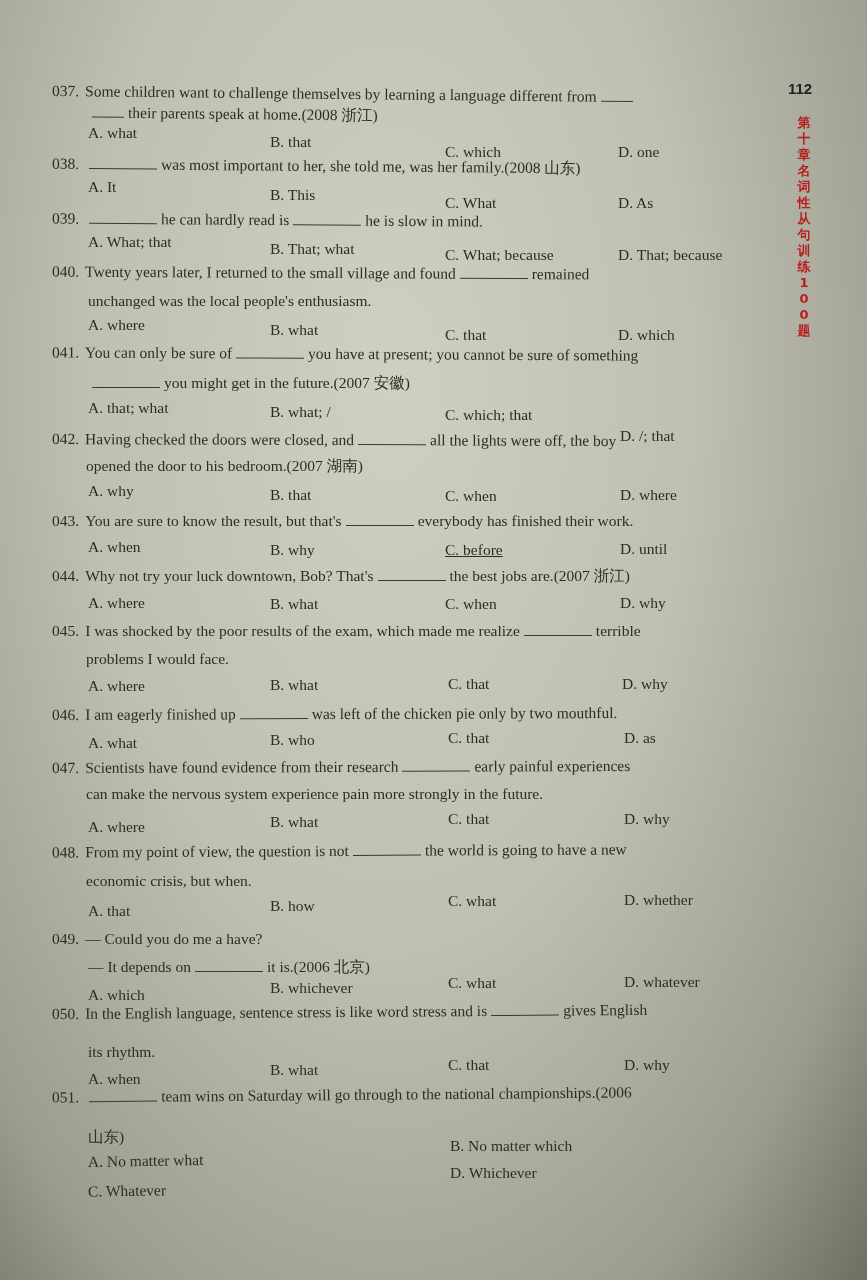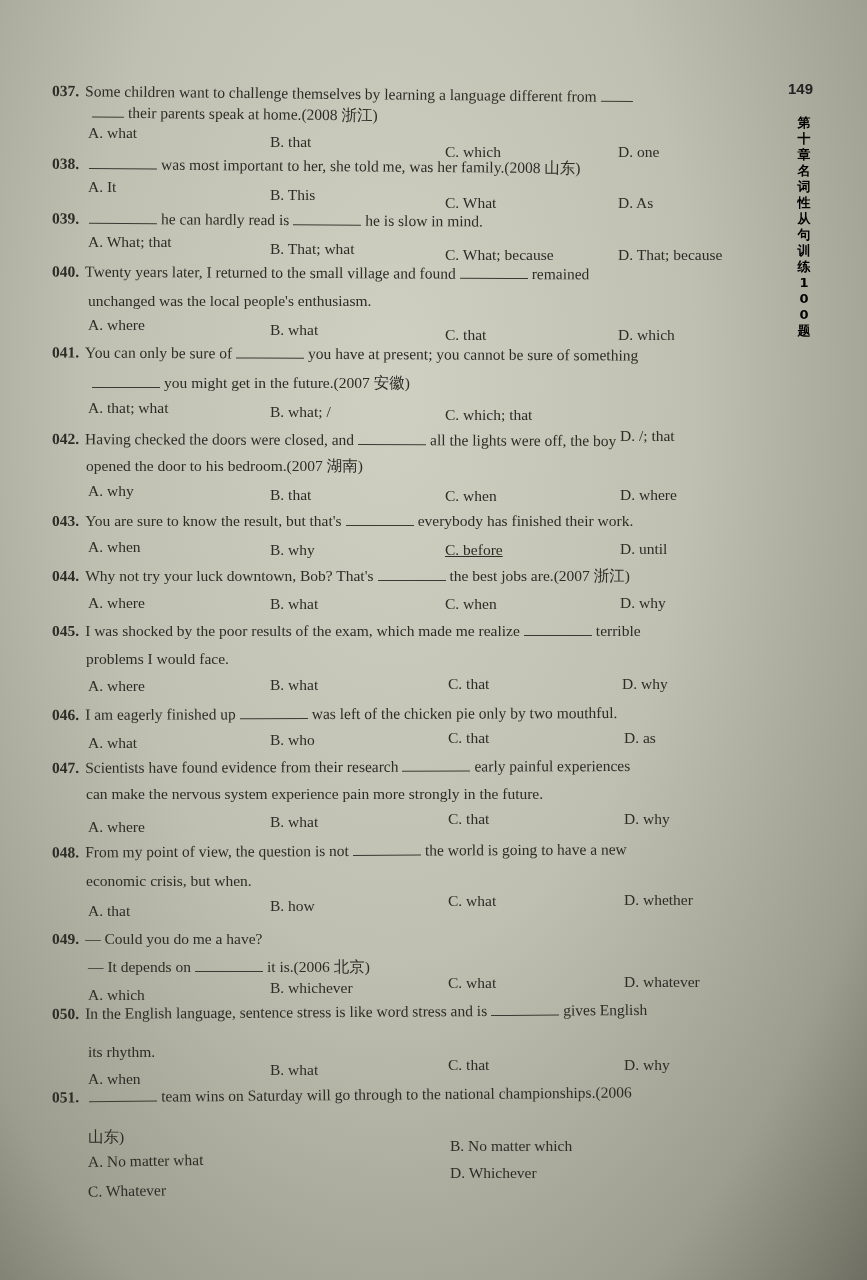--- a/index.html
+++ b/index.html
@@ -5,34 +5,34 @@
   html, body { margin: 0; padding: 0; }
   body {
     width: 867px; height: 1280px; overflow: hidden;
     background: radial-gradient(ellipse at 45% 30%, #cfd0c2 0%, #bfc0b1 45%, #9c9d8e 80%, #6e6f62 100%);
     font-family: "Liberation Serif", "DejaVu Serif", serif;
     color: #2d2d28;
     position: relative;
   }
   .page { position: absolute; left: 0; top: 0; width: 867px; height: 1280px; }
   .q { position: absolute; font-size: 15.5px; line-height: 20px; white-space: nowrap; }
-  .num { font-weight: bold; font-family: "Liberation Serif", serif; margin-right: 6px; }
+  .num { font-weight: normal; font-family: "Liberation Serif", serif; margin-right: 6px; }
   .blank { display: inline-block; width: 68px; border-bottom: 1px solid #3a3a34; height: 14px; margin: 0 4px; vertical-align: baseline; }
   .blank.short { width: 32px; }
   .opt { position: absolute; font-size: 15.5px; white-space: nowrap; }
   .pageno { position: absolute; left: 788px; top: 80px; font-family: "Liberation Sans", sans-serif; font-weight: bold; font-size: 15px; color: #222; }
-  .side { position: absolute; left: 795px; top: 115px; width: 18px; font-family: "DejaVu Sans", sans-serif; font-weight: bold; font-size: 13px; line-height: 16px; color: #000000; text-align: center; word-break: break-all; white-space: normal; }
+  .side { position: absolute; left: 795px; top: 115px; width: 18px; font-family: "DejaVu Sans", sans-serif; font-weight: bold; font-size: 13px; line-height: 16px; color: #b91c1c; text-align: center; word-break: break-all; white-space: normal; }
   .watermark { position: absolute; left: 498px; top: 1205px; font-family: "DejaVu Sans", sans-serif; font-size: 44px; color: #f2f2ee; letter-spacing: 2px; text-shadow: 1px 1px 2px rgba(0,0,0,0.4); }
 </style>
 </head>
 <body>
 
 <div class="page">
 
-  <div class="pageno">149</div>
+  <div class="pageno">112</div>
   <div class="side">第十章 名词性从句训练100题</div>
 
   <div>
     <div class="q" style="left:52px;top:84px;transform:rotate(0.6deg);"><span class="num">037.</span><span>Some children want to challenge themselves by learning a language different from</span><span class="blank short"></span></div>
     <div class="q" style="left:88px;top:104px;transform:rotate(0.6deg);"><span class="blank short"></span><span>their parents speak at home.(2008 浙江)</span></div>
     <div class="opt" style="left:88px;top:124px;">A. what</div>
     <div class="opt" style="left:270px;top:133px;">B. that</div>
     <div class="opt" style="left:445px;top:143px;text-align:center;">C. which</div>
     <div class="opt" style="left:618px;top:143px;font-family:Liberation Serif, serif;">D. one</div>
   </div>

